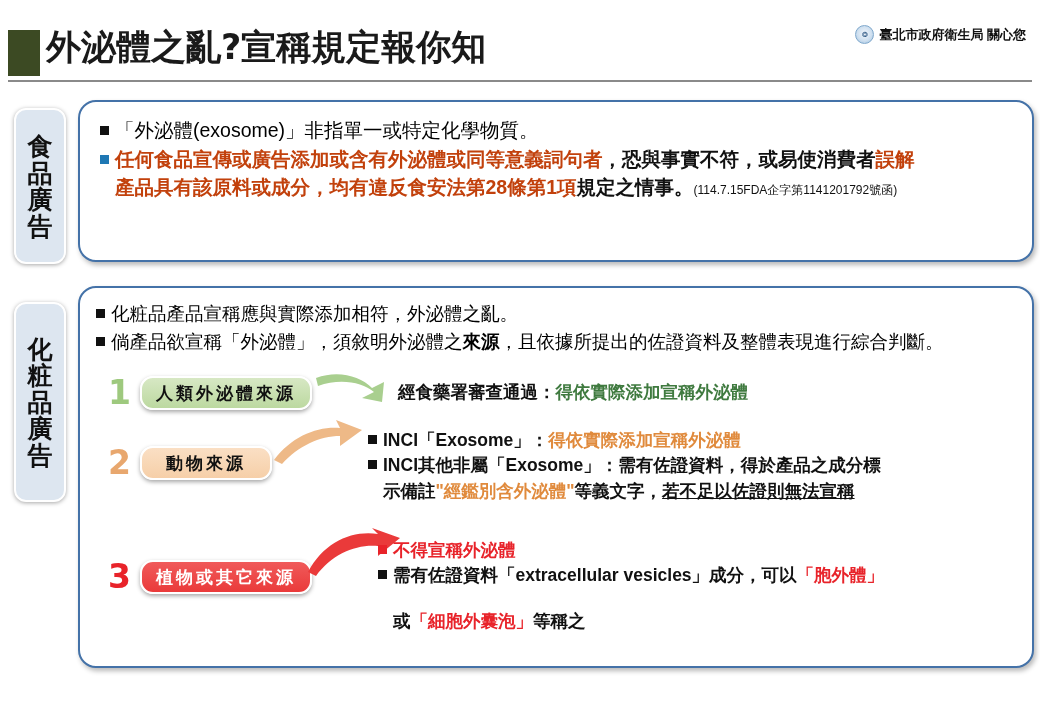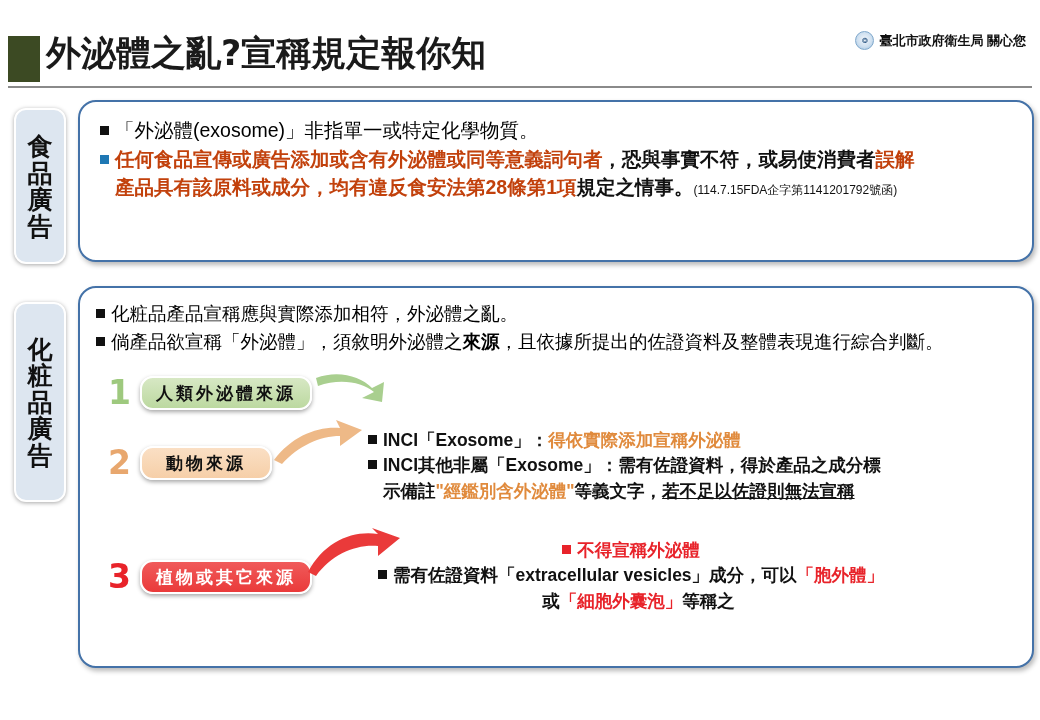--- a/index.html
+++ b/index.html
@@ -2,21 +2,21 @@
 <html><head>
 <meta charset="utf-8">
 <style>
   html,body{margin:0;padding:0;}
   body{
     width:1040px;height:720px;background:#ffffff;
     font-family:"Liberation Sans","DejaVu Sans",sans-serif;
     color:#000;overflow:hidden;position:relative;
   }
   
-  .header{position:absolute;left:0;top:32px;width:1040px;height:54px;}
+  .header{position:absolute;left:0;top:26px;width:1040px;height:54px;}
   .title-block{position:absolute;left:8px;top:4px;width:32px;height:46px;background:#3c4a23;}
   .title-text{
     position:absolute;left:46px;top:-2px;
     font-size:35px;font-weight:bold;letter-spacing:0px;
     font-family:"DejaVu Sans","Liberation Sans",sans-serif;
     color:#1a1a1a;white-space:nowrap;
   }
   .header-rule{position:absolute;left:8px;top:54px;width:1024px;height:2px;background:#8a8a8a;}
   .logo-wrap{position:absolute;right:14px;top:-1px;display:flex;align-items:center;gap:5px;}
   .logo-circle{
@@ -139,20 +139,25 @@
     </span>
   </div>
 
   <div class="num" style="left:28px;top:88px;color:#9ec97e;">1</div>
   <div class="pill pill1" style="left:60px;top:88px;width:168px;">人類外泌體來源</div>
   <div style="position:absolute;left:232px;top:80px;width:84px;height:40px;">
     <svg width="84" height="40" viewBox="0 0 84 40">
       <path d="M4,10 C26,2 48,8 60,20 L72,14 L70,34 L50,30 L62,24 C50,14 28,10 6,18 Z" fill="#a9cf8f"></path>
     </svg>
   </div>
+  <div class="rowtext" style="left:318px;top:92px;">
+    <span class="ln">
+      <span class="blk">經食藥署審查通過：</span><span class="grn">得依實際添加宣稱外泌體</span>
+    </span>
+  </div>
 
   <div class="num" style="left:28px;top:158px;color:#e8a76e;">2</div>
   <div class="pill pill2" style="left:60px;top:158px;width:128px;">動物來源</div>
   <div style="position:absolute;left:190px;top:132px;width:96px;height:44px;">
     <svg width="96" height="44" viewBox="0 0 96 44">
       <path d="M4,40 C22,16 48,6 70,8 L66,0 L92,10 L70,26 L70,16 C50,16 28,26 12,44 Z" fill="#eeb987"></path>
     </svg>
   </div>
   <div class="rowtext" style="left:288px;top:140px;">
     <span class="ln">
@@ -166,25 +171,25 @@
     </span>
   </div>
 
   <div class="num" style="left:28px;top:272px;color:#e8232a;">3</div>
   <div class="pill pill3" style="left:60px;top:272px;width:168px;">植物或其它來源</div>
   <div style="position:absolute;left:226px;top:240px;width:96px;height:48px;">
     <svg width="96" height="48" viewBox="0 0 96 48">
       <path d="M2,44 C18,14 46,2 72,6 L66,0 L94,10 L72,28 L72,18 C50,16 26,26 10,48 Z" fill="#ea3a3a"></path>
     </svg>
   </div>
-  <div class="rowtext" style="left:298px;top:250px;text-align:center;">
+  <div class="rowtext" style="left:298px;top:250px;">
     <span class="ln">
       <span class="bullet bullet-red"></span><span class="red">不得宣稱外泌體</span>
     </span>
     <span class="ln">
       <span class="bullet"></span><span class="blk">需有佐證資料「extracellular vesicles」成分，可以</span><span class="red">「胞外體」</span>
     </span>
-    <span class="ln" style="margin-left:15px;">
+    <span class="ln" style="margin-left:15px;margin-top:20px;">
       <span class="blk">或</span><span class="red">「細胞外囊泡」</span><span class="blk">等稱之</span>
     </span>
   </div>
 
 </div>
 
 </body></html>

